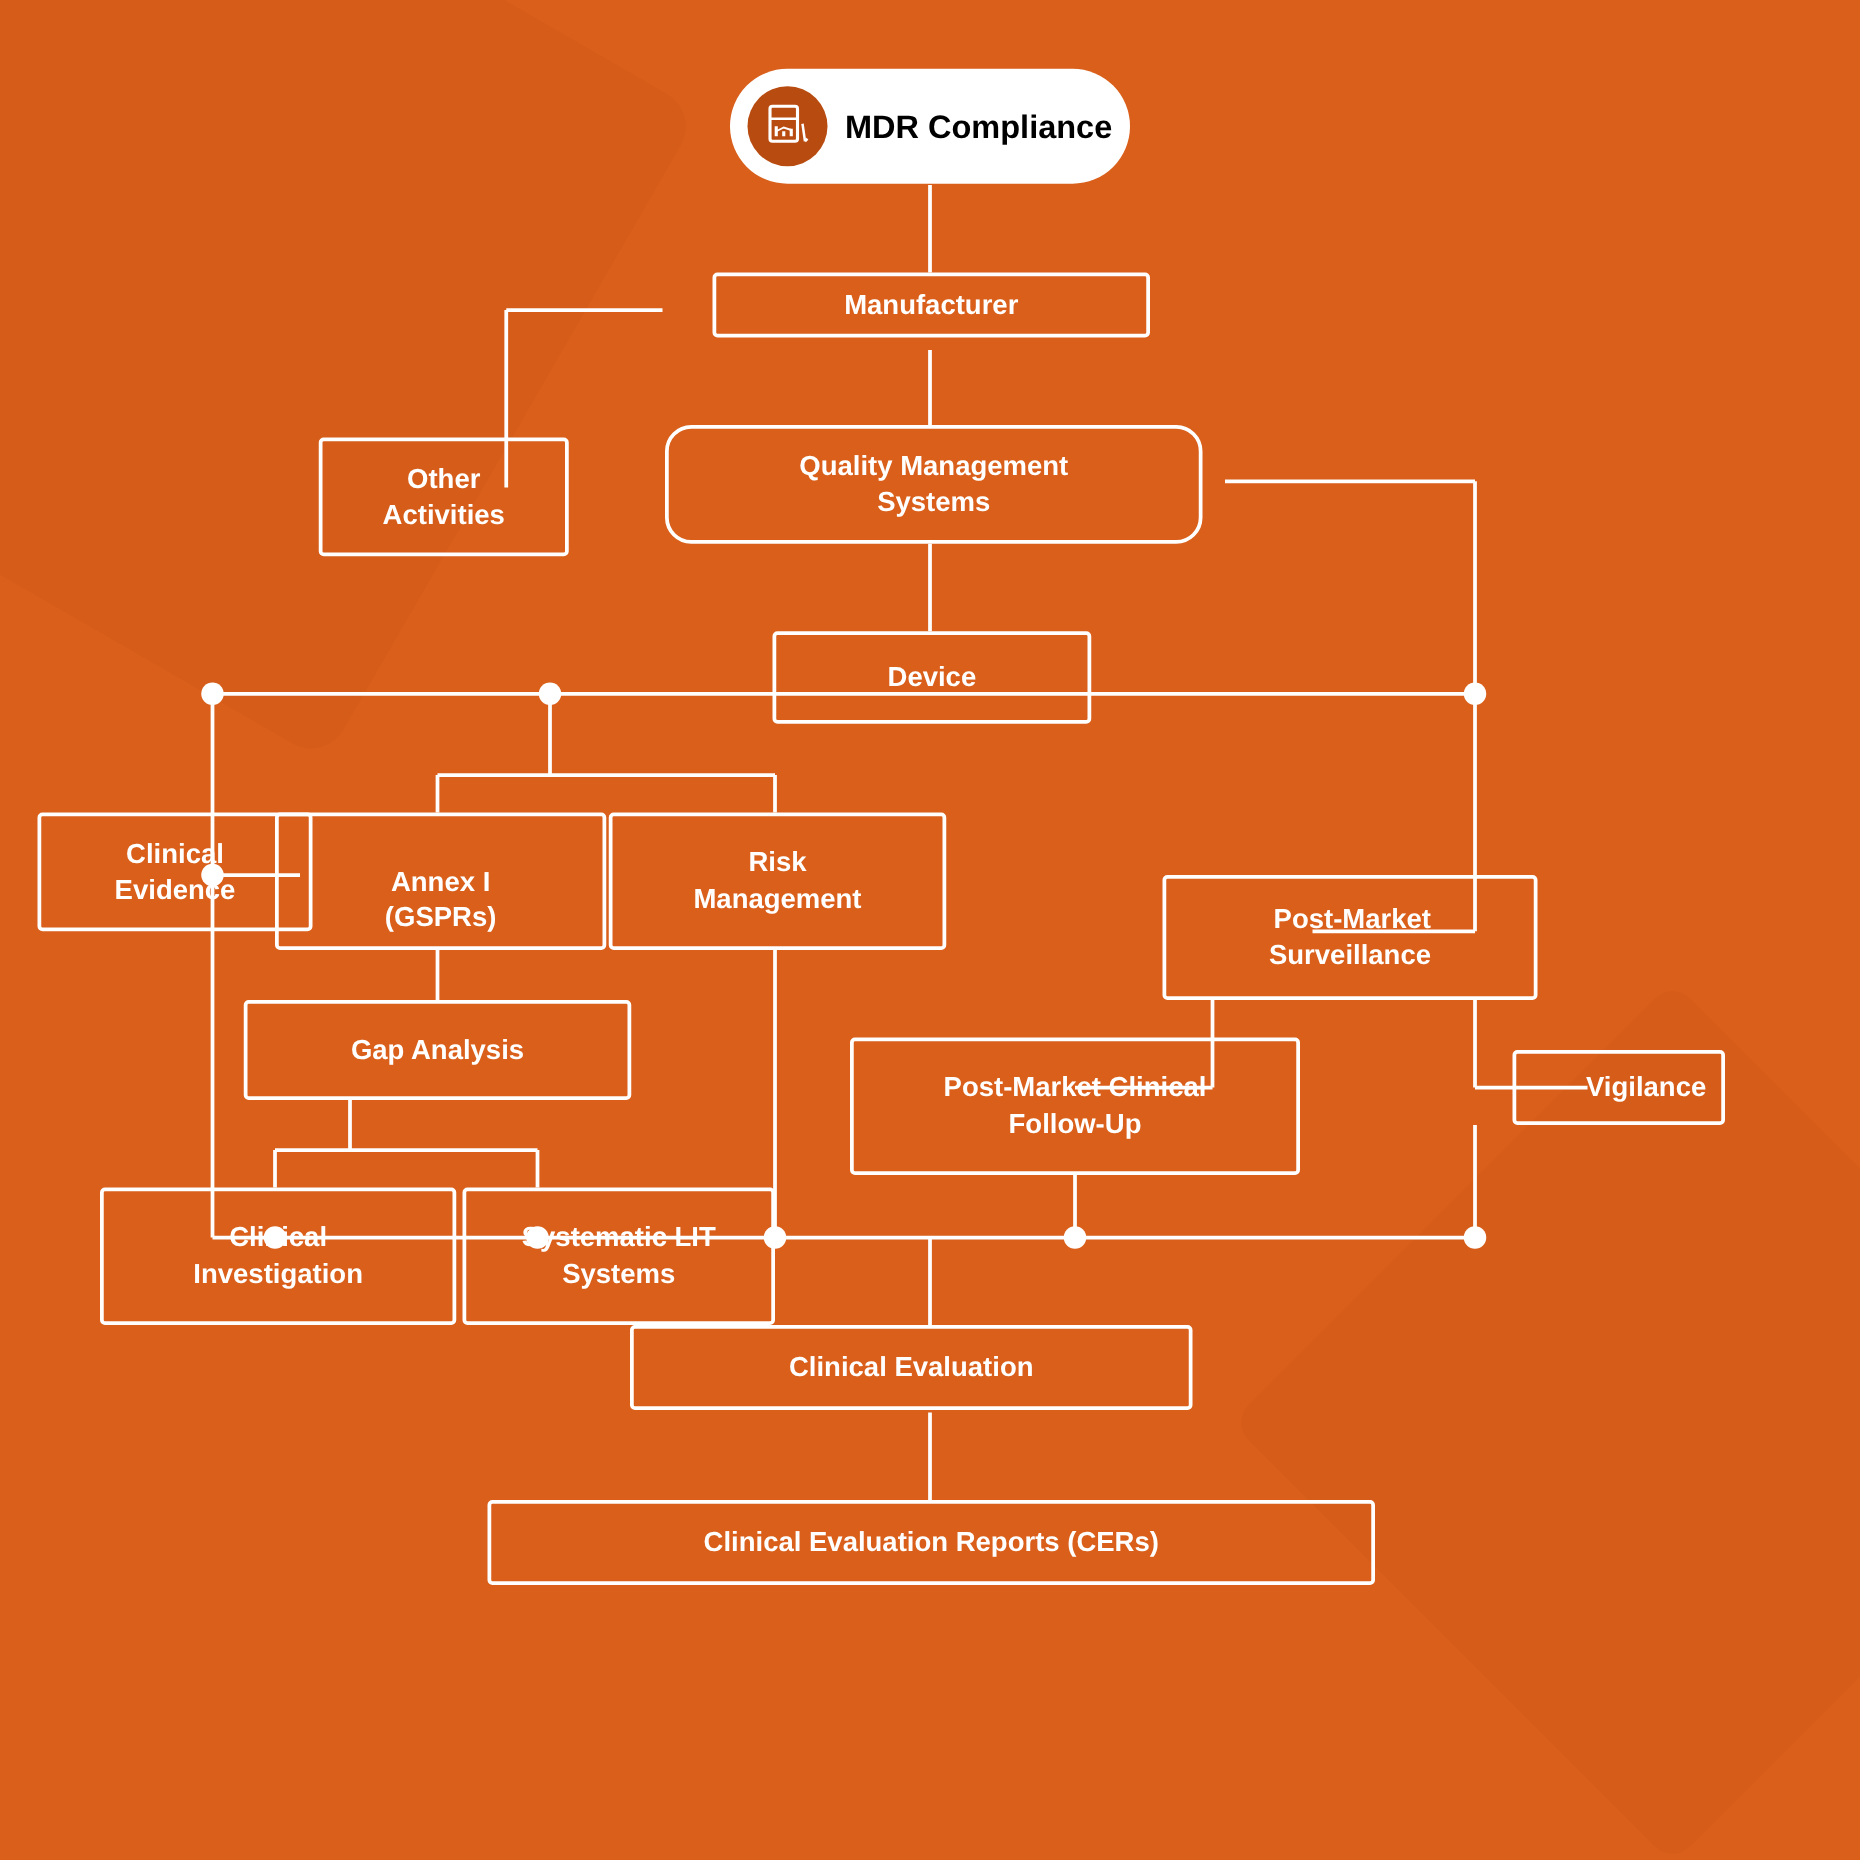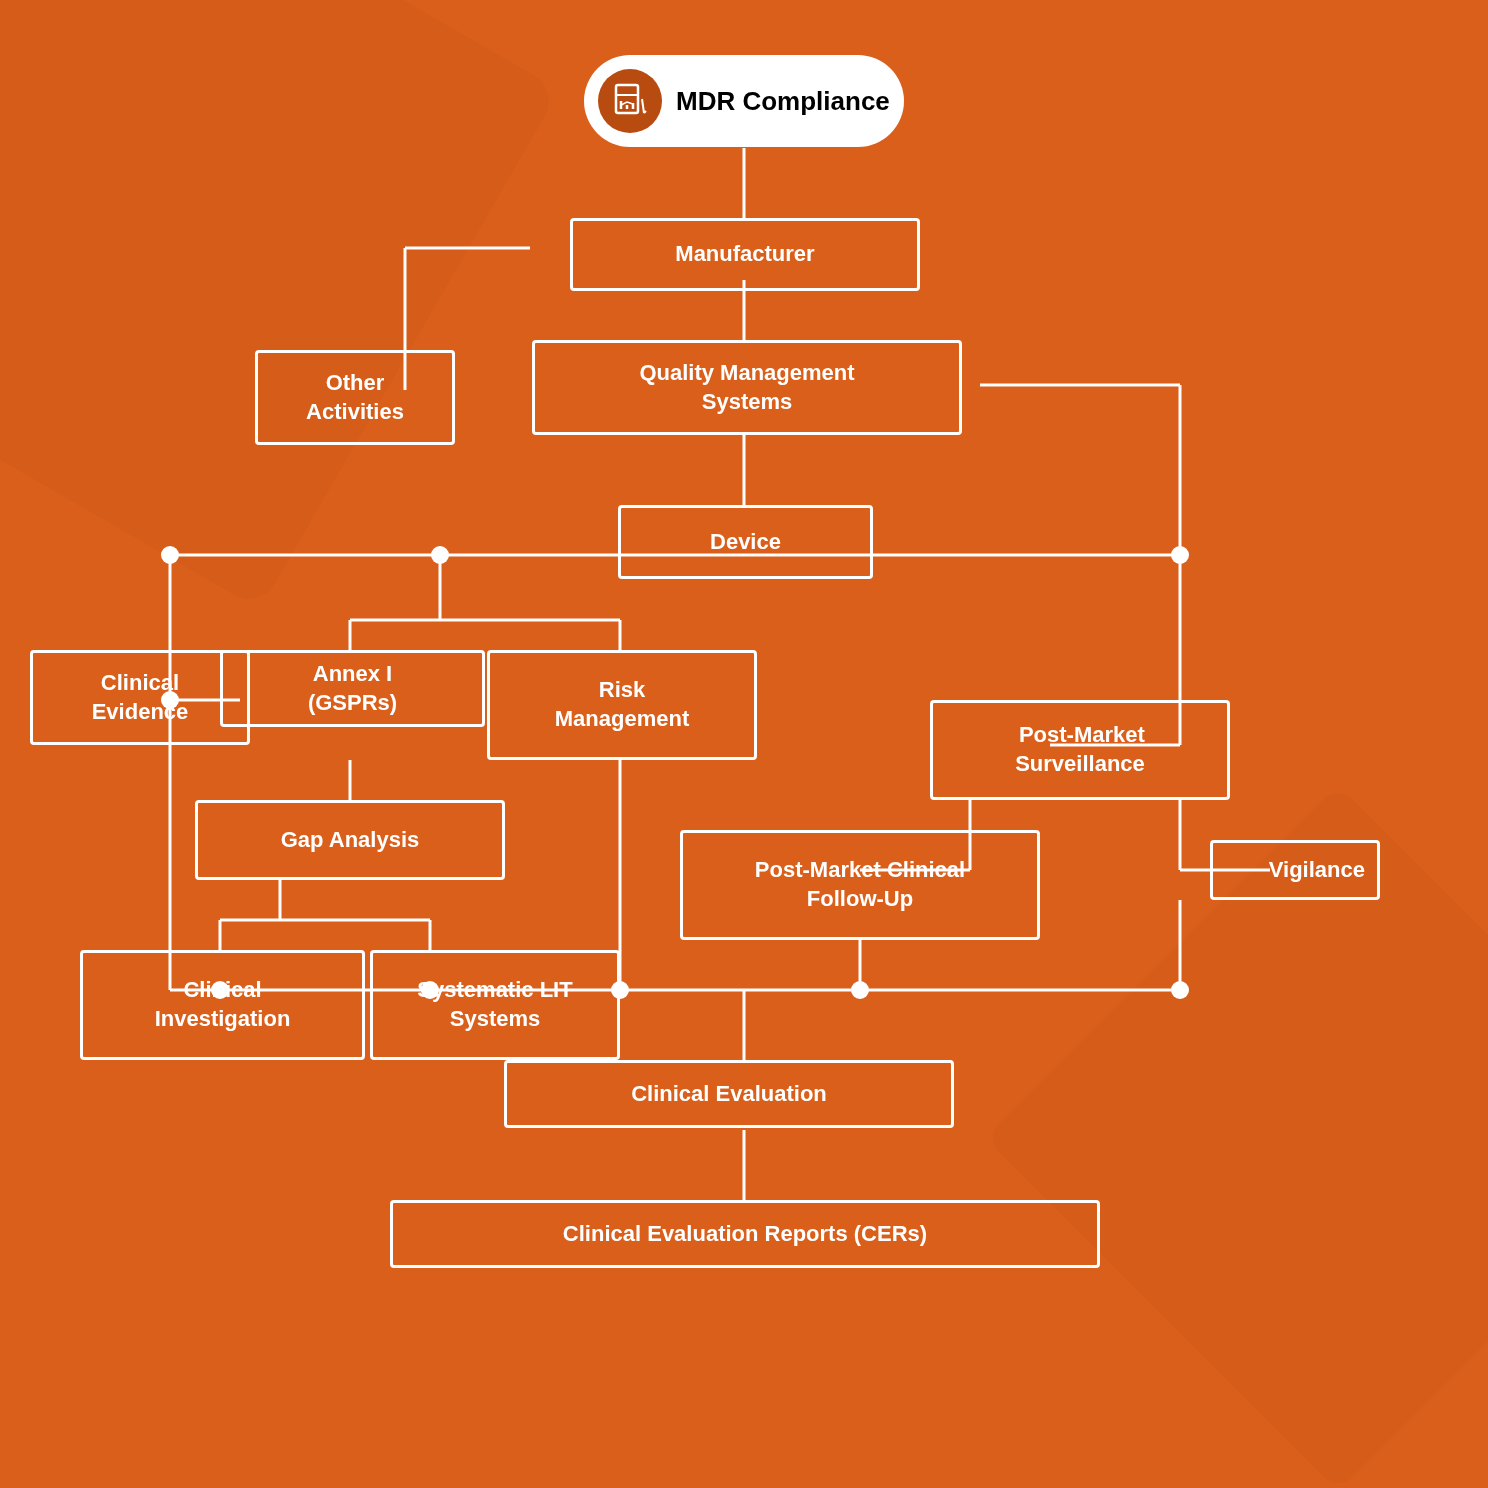--- a/index.html
+++ b/index.html
@@ -203,44 +203,44 @@
         <line x1="15" y1="22" x2="15" y2="26" stroke="white" stroke-width="2.5"></line>
         <line x1="21" y1="20" x2="21" y2="26" stroke="white" stroke-width="2.5"></line>
         <polyline points="9,22 15,19 21,21" fill="none" stroke="white" stroke-width="1.5"></polyline>
         <line x1="30" y1="16" x2="32" y2="30" stroke="white" stroke-width="2"></line>
         <line x1="32" y1="30" x2="34" y2="28" stroke="white" stroke-width="2"></line>
       </svg>
     </div>
     <span class="header-title">MDR Compliance</span>
   </div>
 
-  <div class="node" style="left: 570px; top: 218px; width: 350px; height: 73px;">
+  <div class="node" style="left: 570px; top: 218px; width: 350px; height: 52px;">
     <span class="node-text">Manufacturer</span>
   </div>
 
   <div class="node" style="left: 255px; top: 350px; width: 200px; height: 95px;">
     <span class="node-text" style="white-space: pre-line;">Other
 Activities</span>
   </div>
 
-  <div class="node" style="left: 532px; top: 340px; width: 430px; height: 95px;">
+  <div class="node" style="left: 532px; top: 340px; width: 430px; height: 95px; border-radius: 21px;">
     <span class="node-text" style="white-space: pre-line;">Quality Management
 Systems</span>
   </div>
 
   <div class="node" style="left: 618px; top: 505px; width: 255px; height: 74px;">
     <span class="node-text">Device</span>
   </div>
 
   <div class="node" style="left: 30px; top: 650px; width: 220px; height: 95px;">
     <span class="node-text" style="white-space: pre-line;">Clinical
 Evidence</span>
   </div>
 
-  <div class="node" style="left: 220px; top: 650px; width: 265px; height: 77px;">
+  <div class="node" style="left: 220px; top: 650px; width: 265px; height: 110px; align-items: flex-end;">
     <span class="node-text" style="white-space: pre-line;">Annex I
 (GSPRs)</span>
   </div>
 
   <div class="node" style="left: 487px; top: 650px; width: 270px; height: 110px;">
     <span class="node-text" style="white-space: pre-line;">Risk
 Management</span>
   </div>
 
   <div class="node" style="left: 195px; top: 800px; width: 310px; height: 80px;">

